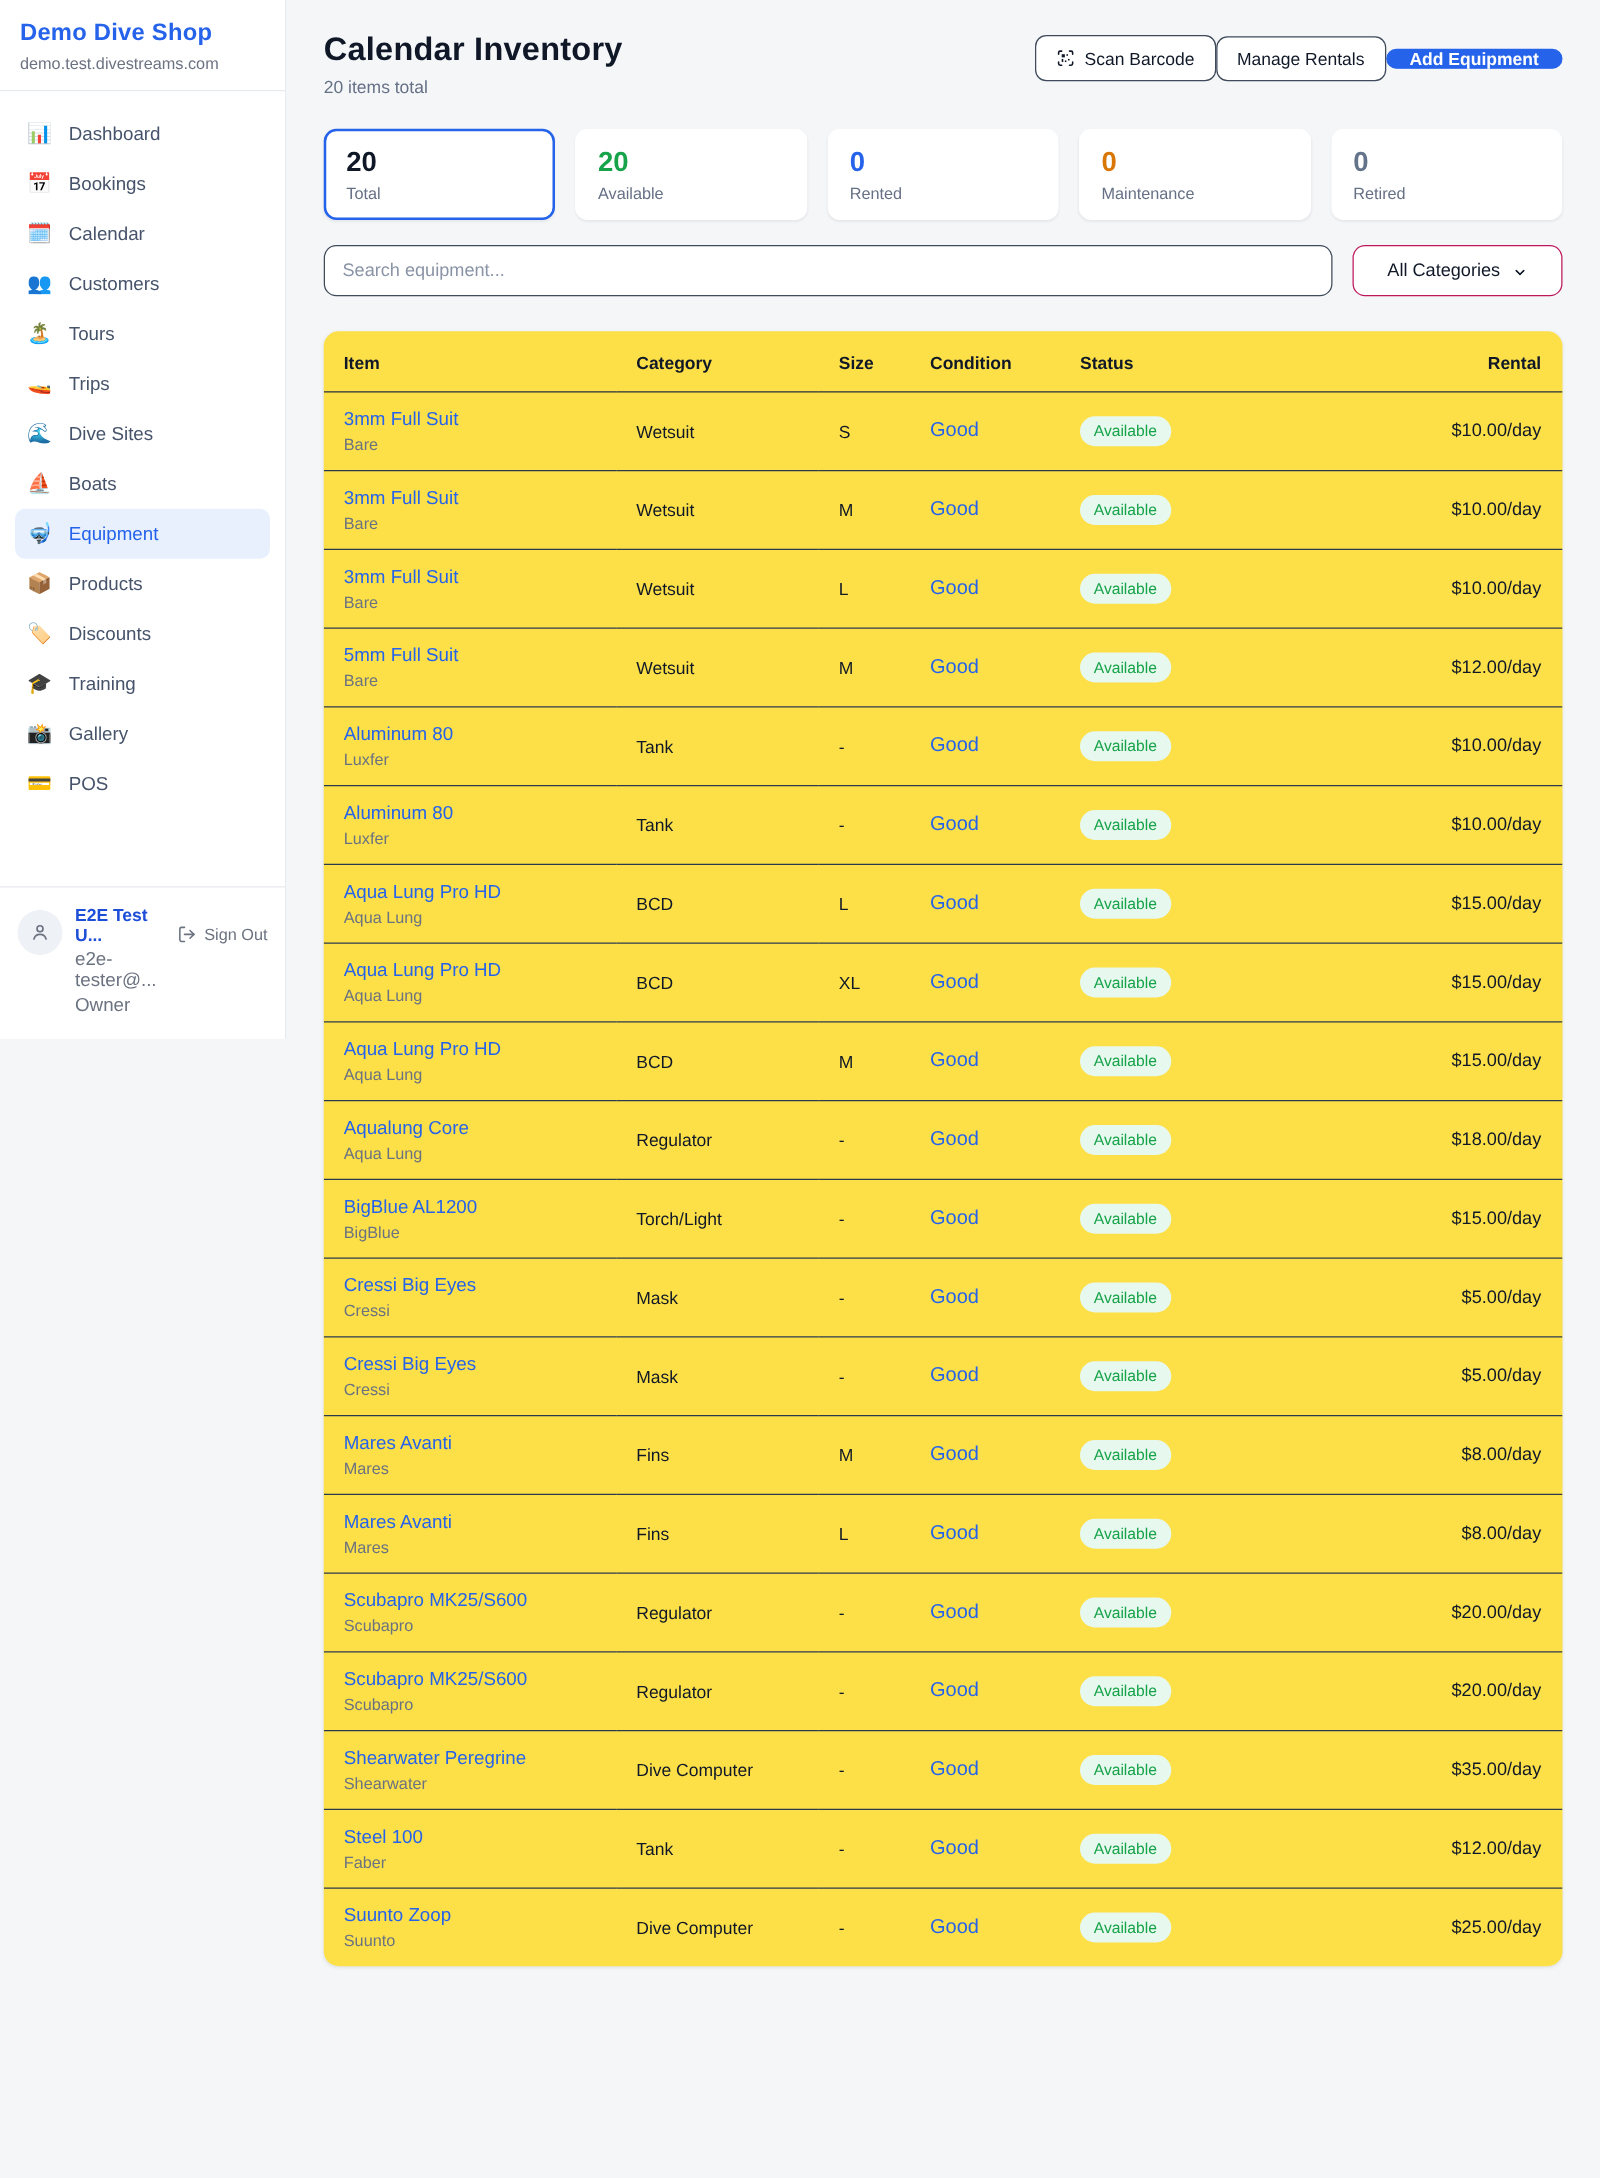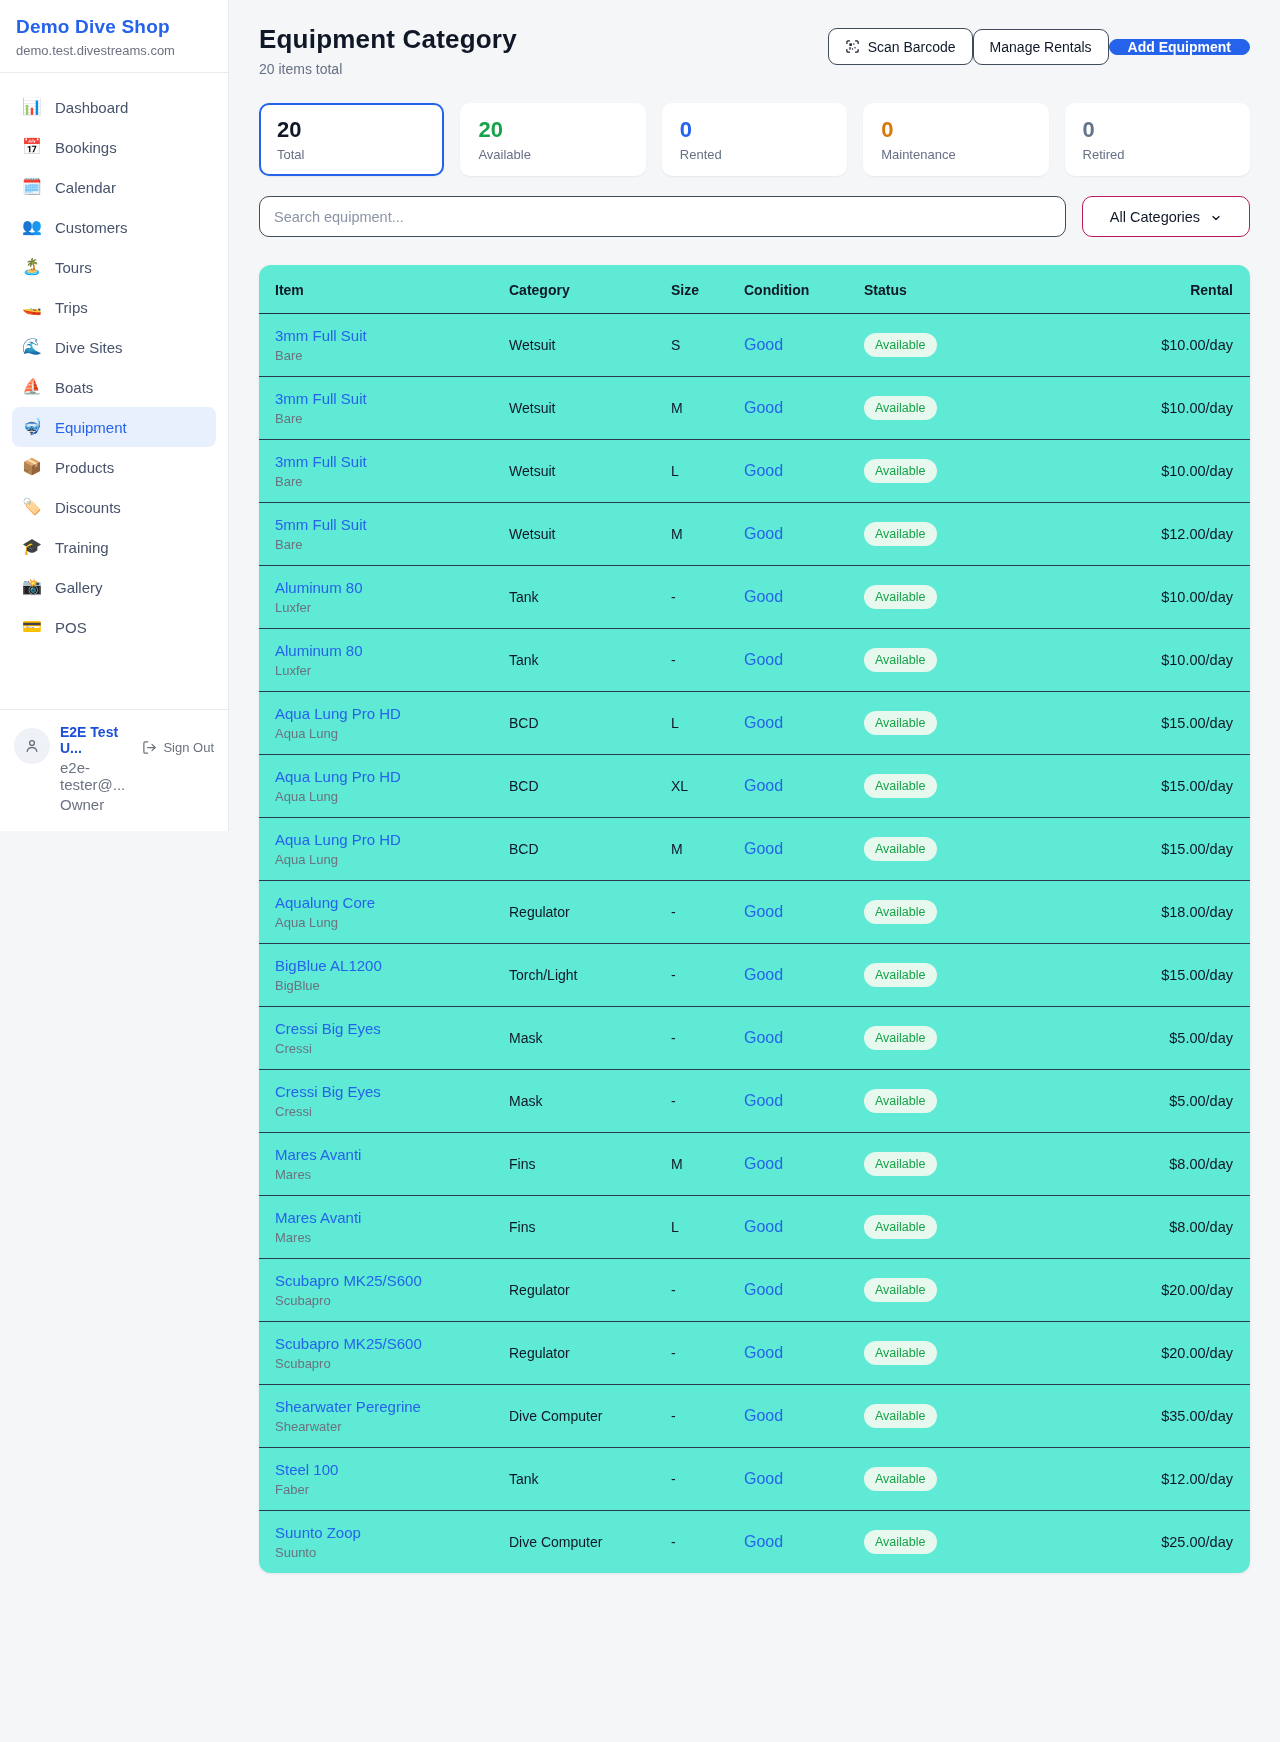--- a/index.html
+++ b/index.html
@@ -90,21 +90,21 @@
   .search-input::placeholder { color:#8a94a6; }
   .select-wrap {
     position:relative; width:168px; height:41px; flex:0 0 auto;
     border:1px solid #be185d; border-radius:10px; background:#ffffff;
     display:flex; align-items:center; justify-content:center;
     gap:10px; cursor:pointer; font-size:14.5px; color:#101828;
   }
   .chev { margin-top:2px; }
   
   .table-card {
-    margin-top:28px; background:#5eead4; border-radius:12px;
+    margin-top:28px; background:#fde047; border-radius:12px;
     box-shadow:0 1px 3px rgba(16,24,40,.08); overflow:hidden;
   }
   table { width:100%; border-collapse:collapse; table-layout:fixed; }
   th {
     text-align:left; font-size:14px; font-weight:bold; color:#101828;
     padding:17px 0 15px 16px; border-bottom:1.5px solid #222f3f;
   }
   th.right, td.right { text-align:right; padding-right:17px; }
   td { padding:13px 0 13px 16px; vertical-align:middle; }
   tbody tr:not(:last-child) td { border-bottom:1px solid #2b3a4d; }
@@ -218,21 +218,21 @@
       </svg>
       <span>Sign Out</span>
     </button>
   </div>
 </aside>
 
 <main class="main">
 
   <div class="page-header">
     <div>
-      <h1 class="page-title">Equipment Category</h1>
+      <h1 class="page-title">Calendar Inventory</h1>
       <div class="page-subtitle">20 items total</div>
     </div>
     <div class="header-actions">
       <button class="btn">
         <svg width="15" height="15" viewBox="0 0 24 24" fill="none" stroke="currentColor" stroke-width="2" stroke-linecap="round">
           <path d="M3 7V5a2 2 0 0 1 2-2h2"></path>
             <path d="M17 3h2a2 2 0 0 1 2 2v2"></path>
           <path d="M21 17v2a2 2 0 0 1-2 2h-2"></path>
             <path d="M7 21H5a2 2 0 0 1-2-2v-2"></path>
           <rect x="7" y="7" width="4" height="4" fill="currentColor" stroke="none"></rect>

